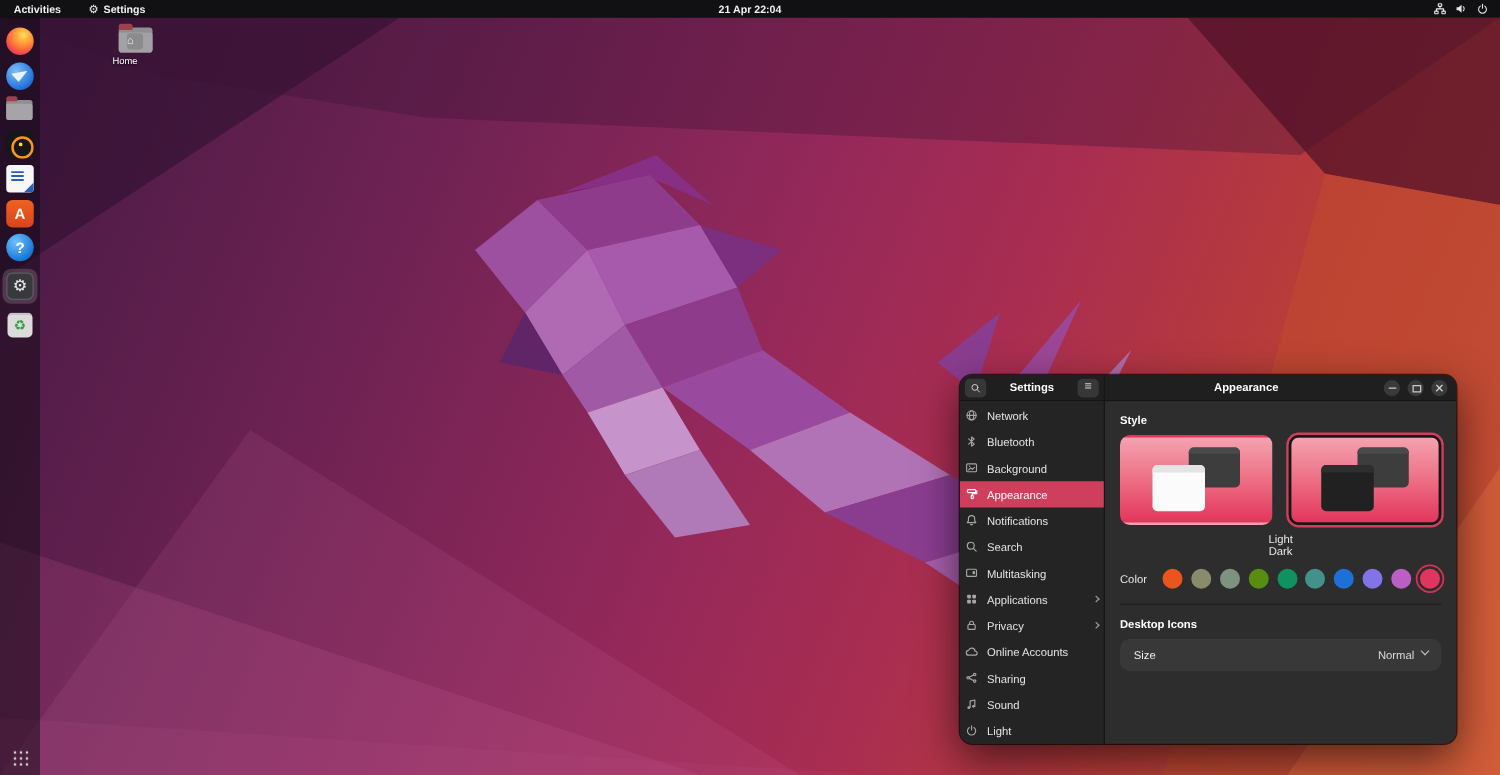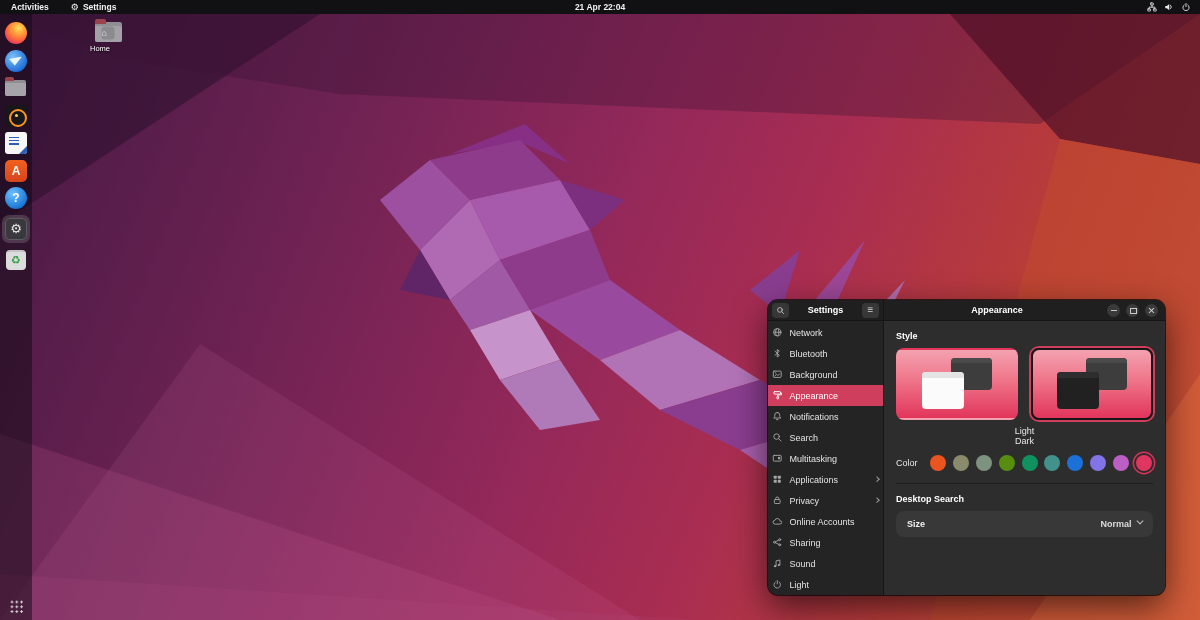--- a/index.html
+++ b/index.html
@@ -125,21 +125,21 @@
 
   .color-row { display:flex; align-items:center; margin-top:9px; }
   .color-label { width:34px; color:#e8e8e8; }
   .swatches { flex:1; display:flex; justify-content:space-between; align-items:center; padding-right:1px; }
   .swatch { width:16px; height:16px; border-radius:50%; border:none; }
   .swatch.selected { box-shadow:0 0 0 2px #2d2d2d, 0 0 0 3.4px var(--ring,#d83158); }
 
   .divider { height:1px; background:#1f1f1f; margin:12px 0 0; }
   .ds-heading { margin-top:10px; }
   .list-card { background:#383838; border-radius:8px; margin-top:7px; }
-  .lrow { height:26px; display:flex; align-items:center; padding:0 11px;font-weight:bold; }
+  .lrow { height:26px; display:flex; align-items:center; padding:0 11px; }
   .lrow + .lrow { border-top:1px solid #2b2b2b; }
   .lrow .lbl { flex:1; color:#f0f0f0; }
   .lval { display:flex; align-items:flex-start; gap:6px; background:none; border:none; color:#dcdcdc; font:inherit; }
   .dchev { width:4.6px; height:4.6px; border-right:1.3px solid #c0c0c0; border-bottom:1.3px solid #c0c0c0;
     transform:rotate(45deg) translateY(-1px); }
   .toggle { width:25px; height:13px; border-radius:7px; background:var(--toggle,#e0355e); border:none; position:relative; }
   .toggle::after { content:""; position:absolute; right:1.5px; top:1.5px; width:10px; height:10px; border-radius:50%; background:#fff; }
 </style>
 </head>
 <body>
@@ -453,21 +453,21 @@
           <button class="swatch" style="background: rgb(66, 145, 138);"></button>
           <button class="swatch" style="background: rgb(28, 113, 216);"></button>
           <button class="swatch" style="background: rgb(130, 115, 230);"></button>
           <button class="swatch" style="background: rgb(187, 95, 196);"></button>
           <button class="swatch selected" style="background: rgb(224, 53, 94);"></button>
         </div>
       </div>
 
       <div class="divider"></div>
 
-      <div class="sec-heading ds-heading">Desktop Search</div>
+      <div class="sec-heading ds-heading">Desktop Icons</div>
 
       <div class="list-card">
         <div class="lrow">
           <span class="lbl">Size</span>
           <button class="lval">
             <span>Normal</span>
             <span class="dchev"></span>
           </button>
         </div>
       </div>

